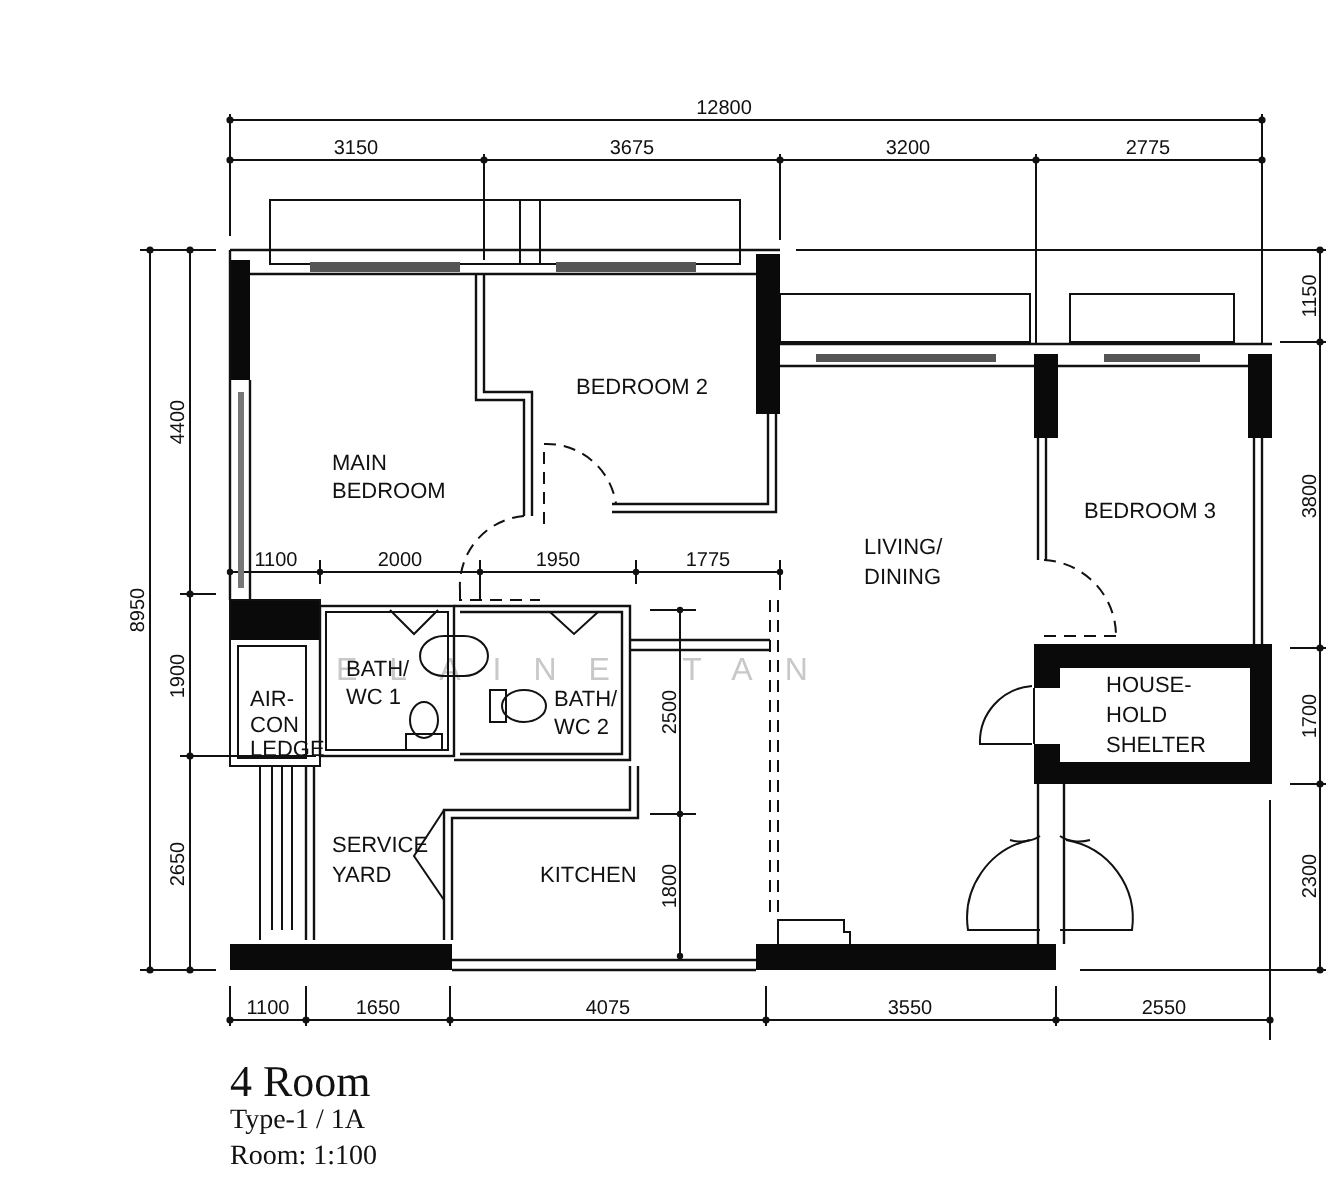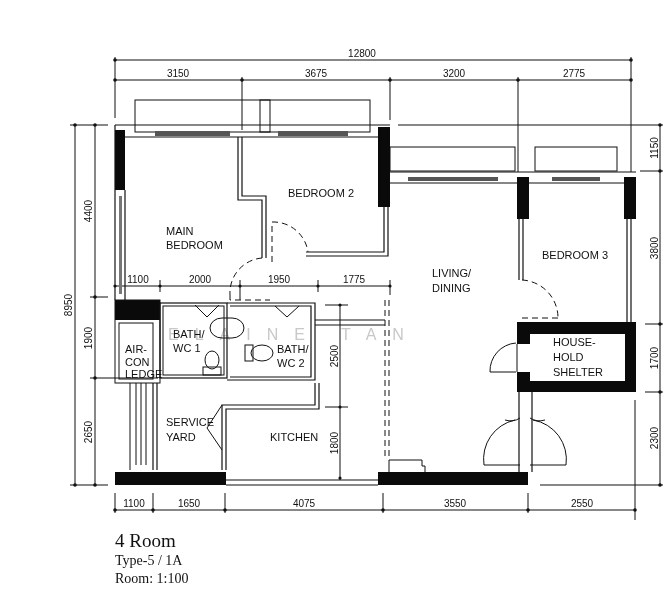--- a/index.html
+++ b/index.html
@@ -7,21 +7,21 @@
     #plan { position: absolute; left: 0; top: 0; width: 671px; height: 600px; }
     .dim { font-family: "Liberation Sans", sans-serif; font-size: 10px; fill: #111; }
     .room { font-family: "Liberation Sans", sans-serif; font-size: 11px; fill: #111; }
     .wm { font-family: "Liberation Sans", sans-serif; font-size: 16px; fill: #c8c8c8; letter-spacing: 16px; }
     .ln { stroke: #111; stroke-width: 1; fill: none; }
     .ln2 { stroke: #111; stroke-width: 1.2; fill: none; }
     .dash { stroke: #111; stroke-width: 1; fill: none; stroke-dasharray: 6 4; }
     .wall { fill: #0a0a0a; }
     .win { fill: #555; }
     .title-block { position: absolute; left: 115px; top: 530px; font-family: "Liberation Serif", serif; color: #111; }
-    .t1 { font-size: 19px; line-height: 22px; }
+    .t1 { font-size: 22px; line-height: 22px; }
     .t2 { font-size: 14px; line-height: 18px; }
   </style>
 </head>
 <body>
 
 <svg id="plan" viewBox="0 0 671 600" xmlns="http://www.w3.org/2000/svg">
 
   <text class="wm" x="168" y="340">ELAINE TAN</text>
 
   <g>
@@ -264,15 +264,15 @@
   <text class="room" x="166" y="426">SERVICE</text>
   <text class="room" x="166" y="441">YARD</text>
   <text class="room" x="270" y="441">KITCHEN</text>
   <text class="room" x="553" y="346">HOUSE-</text>
   <text class="room" x="553" y="361">HOLD</text>
   <text class="room" x="553" y="376">SHELTER</text>
 </svg>
 
 <div class="title-block">
   <div class="t1">4 Room</div>
-  <div class="t2">Type-5  / 1A</div>
+  <div class="t2">Type-1  / 1A</div>
   <div class="t2">Room: 1:100</div>
 </div>
 
 </body></html>

